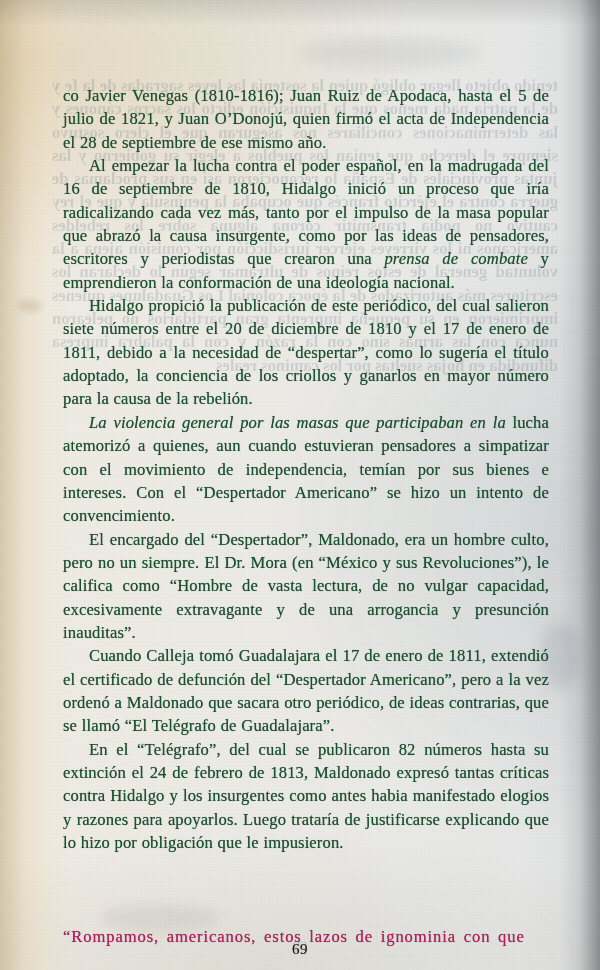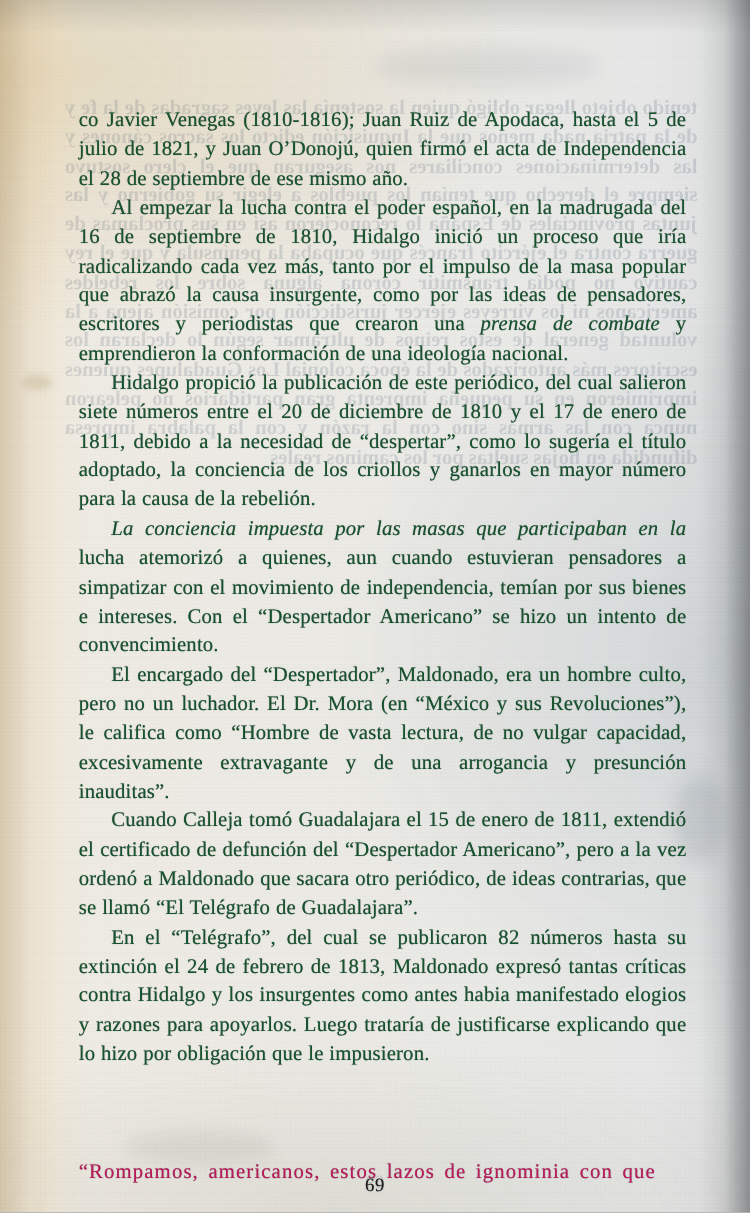--- a/index.html
+++ b/index.html
@@ -165,23 +165,23 @@
   <div class="blotch" style="left:18px; top:300px; width:24px; height:12px; background:rgba(190,175,140,0.30); filter:blur(3px);"></div>
   <div class="blotch" style="left:540px; top:620px; width:40px; height:70px; background:rgba(150,160,170,0.22); filter:blur(7px);"></div>
   <div class="blotch" style="left:100px; top:905px; width:120px; height:26px; background:rgba(170,170,160,0.16); filter:blur(6px);"></div>
   <div class="blotch" style="left:300px; top:38px; width:180px; height:30px; background:rgba(165,170,175,0.18); filter:blur(7px);"></div>
 
   <div id="text-column">
 
   <p class="para first"><span>co Javier Venegas (1810-1816); Juan Ruiz de Apodaca, hasta el 5 de julio de 1821, y Juan O’Donojú, quien firmó el acta de Independencia el 28 de septiembre de ese mismo año.</span></p>
       <p class="para"><span>Al empezar la lucha contra el poder español, en la madrugada del 16 de septiembre de 1810, Hidalgo inició un proceso que iría radicalizando cada vez más, tanto por el impulso de la masa popular que abrazó la causa insurgente, como por las ideas de pensadores, escritores y periodistas que crearon una </span><i>prensa de combate</i><span> y emprendieron la conformación de una ideología nacional.</span></p>
       <p class="para"><span>Hidalgo propició la publicación de este periódico, del cual salieron siete números entre el 20 de diciembre de 1810 y el 17 de enero de 1811, debido a la necesidad de “despertar”, como lo sugería el título adoptado, la conciencia de los criollos y ganarlos en mayor número para la causa de la rebelión.</span></p>
-      <p class="para"><i>La conciencia impuesta por las masas que participaban en la</i><span> lucha atemorizó a quienes, aun cuando estuvieran pensadores a simpatizar con el movimiento de independencia, temían por sus bienes e intereses. Con el “Despertador Americano” se hizo un intento de convencimiento.</span></p>
-      <p class="para"><span>El encargado del “Despertador”, Maldonado, era un hombre culto, pero no un luchador. El Dr. Mora (en “México y sus Revoluciones”), le califica como “Hombre de vasta lectura, de no vulgar capacidad, excesivamente extravagante y de una arrogancia y presunción inauditas”.</span></p>
-      <p class="para"><span>Cuando Calleja tomó Guadalajara el 15 de enero de 1811, extendió el certificado de defunción del “Despertador Americano”, pero a la vez ordenó a Maldonado que sacara otro periódico, de ideas contrarias, que se llamó “El Telégrafo de Guadalajara”.</span></p>
+      <p class="para"><i>La violencia general por las masas que participaban en la</i><span> lucha atemorizó a quienes, aun cuando estuvieran pensadores a simpatizar con el movimiento de independencia, temían por sus bienes e intereses. Con el “Despertador Americano” se hizo un intento de convencimiento.</span></p>
+      <p class="para"><span>El encargado del “Despertador”, Maldonado, era un hombre culto, pero no un siempre. El Dr. Mora (en “México y sus Revoluciones”), le califica como “Hombre de vasta lectura, de no vulgar capacidad, excesivamente extravagante y de una arrogancia y presunción inauditas”.</span></p>
+      <p class="para"><span>Cuando Calleja tomó Guadalajara el 17 de enero de 1811, extendió el certificado de defunción del “Despertador Americano”, pero a la vez ordenó a Maldonado que sacara otro periódico, de ideas contrarias, que se llamó “El Telégrafo de Guadalajara”.</span></p>
       <p class="para"><span>En el “Telégrafo”, del cual se publicaron 82 números hasta su extinción el 24 de febrero de 1813, Maldonado expresó tantas críticas contra Hidalgo y los insurgentes como antes habia manifestado elogios y razones para apoyarlos. Luego trataría de justificarse explicando que lo hizo por obligación que le impusieron.</span></p>
     </div>
 
   <div id="last-line-wrap">
     <p id="last-line">“Rompamos, americanos, estos lazos de ignominia con que</p>
   </div>
 
   <div id="folio-bleed">69</div>
   <div id="folio">69</div>
 

